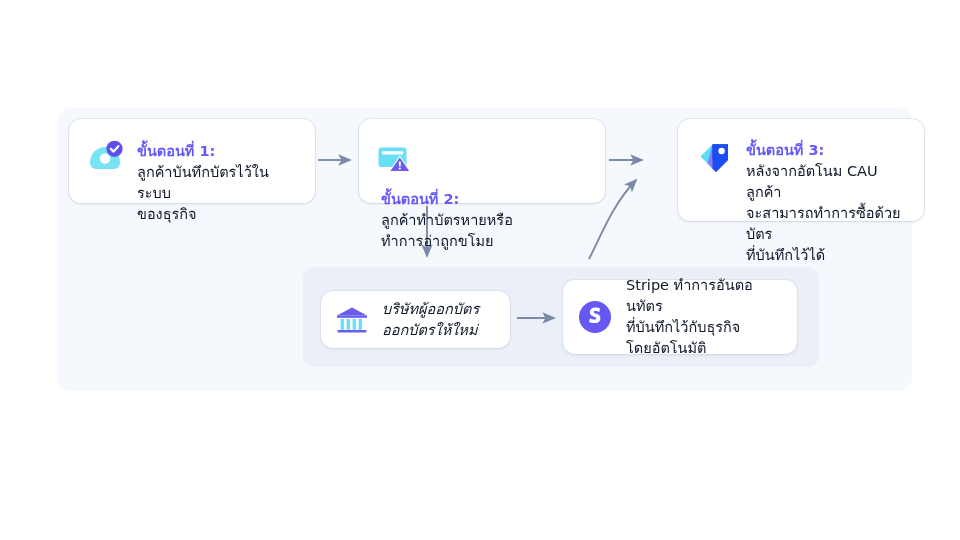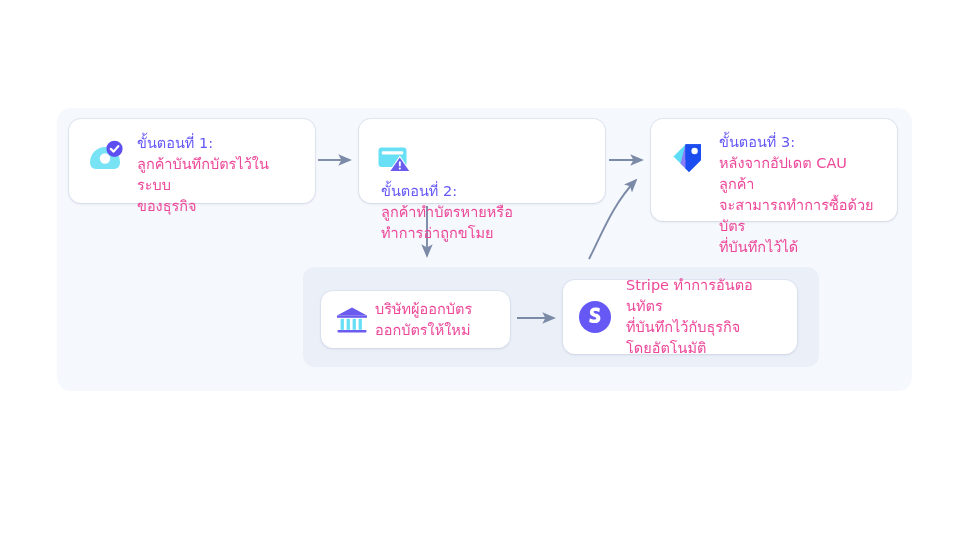--- a/index.html
+++ b/index.html
@@ -58,28 +58,28 @@
     display: flex;
     align-items: center;
     justify-content: center;
   }
   .card .card-text {
     flex: 1 1 auto;
   }
 
   .step-title {
     color: #6558f5;
-    font-weight: normal;
+    font-weight: bold;
     font-size: 14.5px;
     line-height: 20px;
-    margin: 0 0 1px 0;
+    margin: 8px 0 1px 0;
     white-space: nowrap;
   }
   .body-text {
-    color: #ec4899;
+    color: #0f172a;
     font-size: 14.5px;
     line-height: 21px;
     margin: 0;
     white-space: pre-line;
   }
 
   
   #card-step1 {
     left: 69px; top: 119px; width: 246px; height: 84px;
     padding: 14px 14px 14px 13px;
@@ -87,21 +87,21 @@
   #card-step1 .icon-wrap { width: 46px; height: 46px; margin-top: 2px; }
 
   #card-step2 {
     left: 359px; top: 119px; width: 246px; height: 84px;
     padding: 14px 14px 14px 13px;
     flex-direction: column;
   }
   #card-step2 .icon-wrap { width: 46px; height: 46px; margin-top: 2px; }
 
   #card-step3 {
-    left: 651px; top: 119px; width: 246px; height: 102px;
+    left: 678px; top: 119px; width: 246px; height: 102px;
     padding: 13px 12px 12px 13px;
   }
   #card-step3 .icon-wrap { width: 46px; height: 46px; margin-top: 2px; }
 
   #card-issuer {
     left: 321px; top: 291px; width: 189px; height: 57px;
     padding: 11px 10px 11px 12px;
     align-items: center;
   }
   #card-issuer .icon-wrap { width: 38px; height: 38px; }
@@ -109,21 +109,21 @@
   #card-stripe {
     left: 563px; top: 280px; width: 234px; height: 74px;
     padding: 11px 12px 11px 14px;
     align-items: center;
   }
   #card-stripe .icon-wrap { width: 36px; height: 36px; }
 
   #card-step1 .card-text,
   #card-step2 .card-text,
   #card-step3 .card-text { margin-left: 9px; }
-  #card-issuer .card-text { margin-left: 4px; }
+  #card-issuer .card-text { margin-left: 11px; font-style: italic; }
   #card-stripe .card-text { margin-left: 13px; }
 
   
   #arrows {
     position: absolute;
     left: 0; top: 0;
     width: 960px; height: 540px;
     pointer-events: none;
   }
 </style>
@@ -203,21 +203,21 @@
         <path d="M20.5 9.5 L36 9.5 L36 25 L24 37 L8.5 21.5 Z" fill="#5ddcf5"></path>
         <path d="M20.5 9.5 L36 9.5 L36 25 L24 37 L15.5 28.5 Z" fill="#8b7cf8"></path>
         <path d="M20.5 9.5 L36 9.5 L36 25 L24.3 12.8 Z" fill="#1b4df0"></path>
         <path d="M20.5 9.5 L36 9.5 L36 25 L20.5 25 Z" fill="#1b4df0"></path>
         <path d="M20.5 9.5 L36 9.5 L36 25 L24 37 L20.5 33.5 Z" fill="#1b4df0"></path>
         <circle cx="29.6" cy="16" r="3.2" fill="#ffffff"></circle>
       </svg>
     </div>
     <div class="card-text">
       <p class="step-title">ขั้นตอนที่ 3:</p>
-      <p class="body-text">หลังจากอัปเดต CAU ลูกค้า
+      <p class="body-text">หลังจากอัตโนม CAU ลูกค้า
 จะสามารถทำการซื้อด้วยบัตร
 ที่บันทึกไว้ได้</p>
     </div>
   </div>
 
   <div class="card" id="card-issuer">
     <div class="icon-wrap">
       <svg width="36" height="36" viewBox="0 0 36 36" xmlns="http://www.w3.org/2000/svg">
         <path d="M18 5.5 L33 13.5 L3 13.5 Z" fill="#6b5cf0"></path>
         <rect x="3" y="13.5" width="30" height="2.3" fill="#6b5cf0"></rect>

